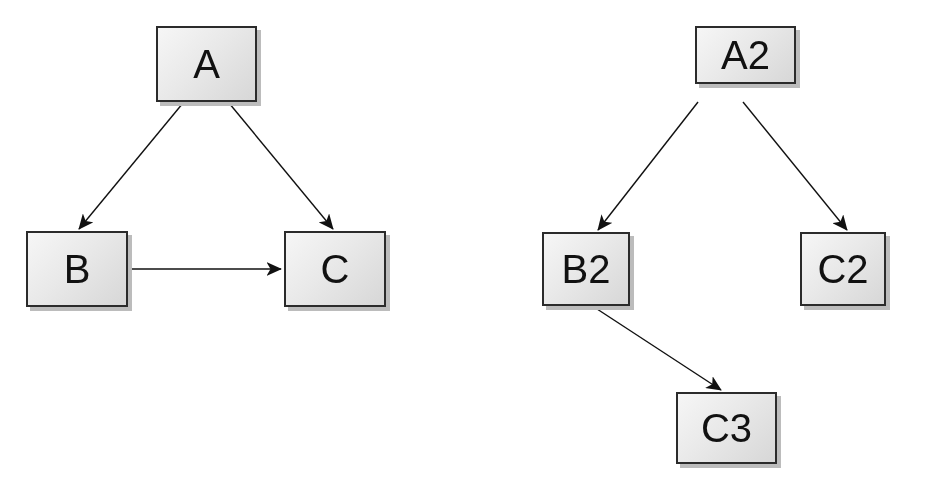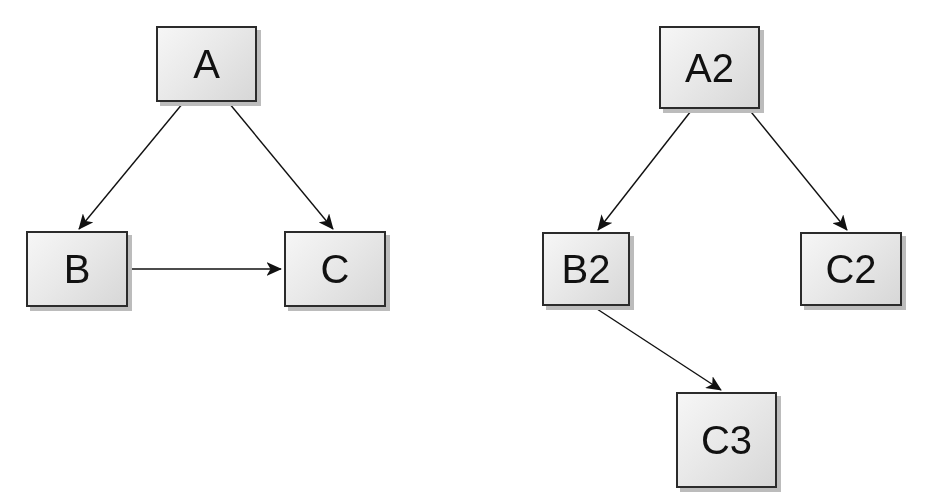--- a/index.html
+++ b/index.html
@@ -66,26 +66,26 @@
   <div id="nodes">
       <div class="node" style="left: 156px; top: 26px; width: 101px; height: 76px;">
         <span class="node-label">A</span>
       </div>
       <div class="node" style="left: 26px; top: 231px; width: 102px; height: 76px;">
         <span class="node-label">B</span>
       </div>
       <div class="node" style="left: 284px; top: 231px; width: 102px; height: 76px;">
         <span class="node-label">C</span>
       </div>
-      <div class="node" style="left: 659px; top: 26px; width: 101px; height: 83px;">
+      <div class="node" style="left: 695px; top: 26px; width: 101px; height: 58px;">
         <span class="node-label">A2</span>
       </div>
       <div class="node" style="left: 542px; top: 232px; width: 88px; height: 74px;">
         <span class="node-label">B2</span>
       </div>
-      <div class="node" style="left: 800px; top: 232px; width: 102px; height: 74px;">
+      <div class="node" style="left: 800px; top: 232px; width: 86px; height: 74px;">
         <span class="node-label">C2</span>
       </div>
-      <div class="node" style="left: 676px; top: 392px; width: 101px; height: 96px;">
+      <div class="node" style="left: 676px; top: 392px; width: 101px; height: 72px;">
         <span class="node-label">C3</span>
       </div>
     </div>
 </div>
 
 </body></html>

